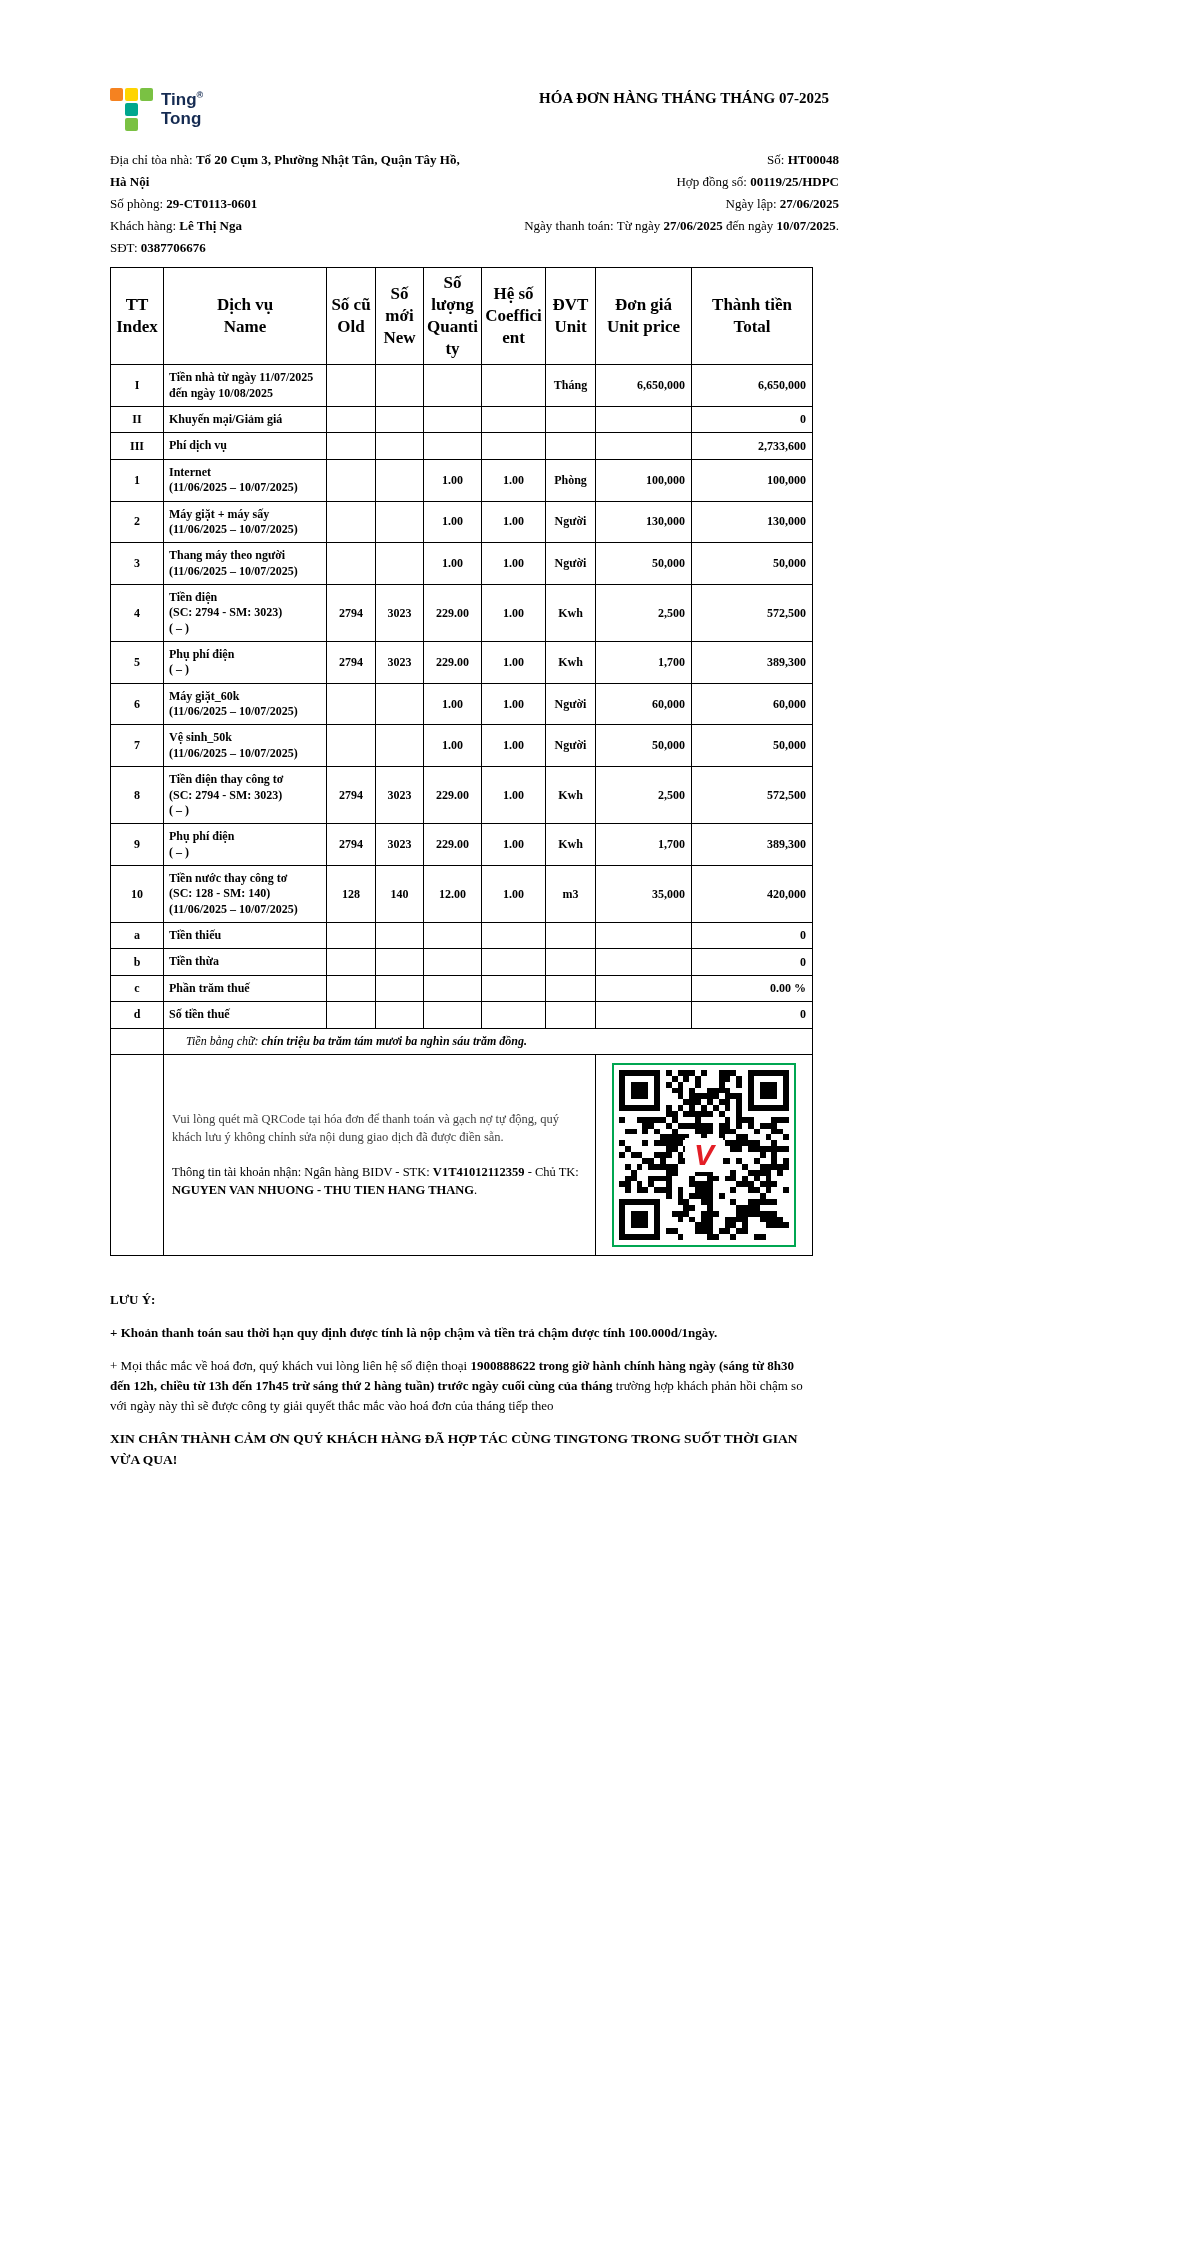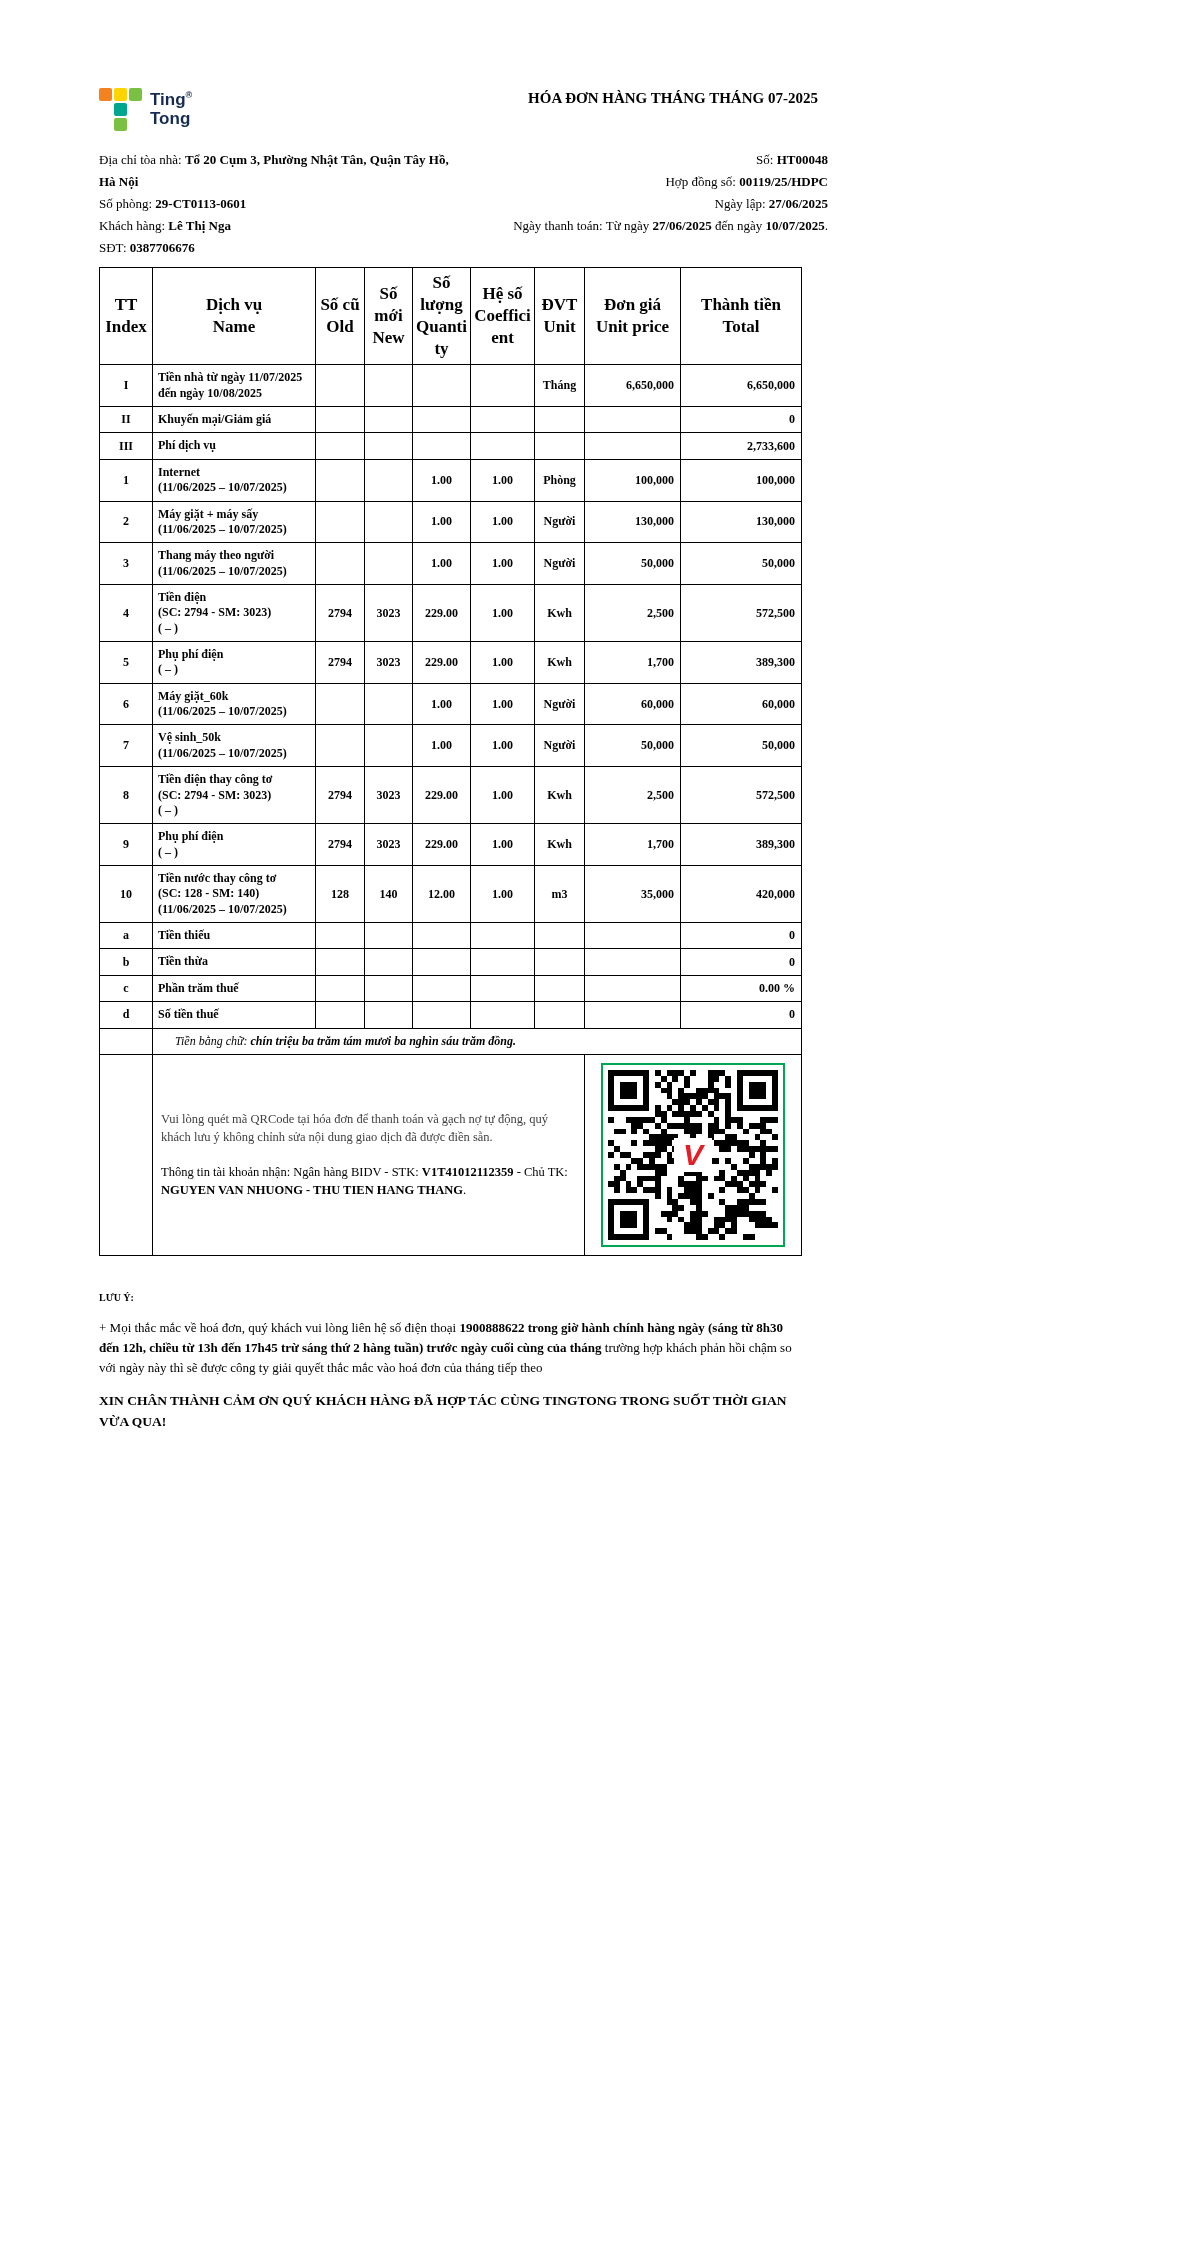--- a/index.html
+++ b/index.html
@@ -3,21 +3,21 @@
 <meta charset="utf-8">
 <style>
   * { margin:0; padding:0; box-sizing:border-box; }
   html,body { background:#ffffff; }
   body {
     width:1200px; height:2259px;
     font-family:"Liberation Serif", serif;
     color:#000;
   }
   .page { position:relative; width:1200px; height:2259px; background:#fff; overflow:hidden; }
-  .doc { position:absolute; left:99px; top:88px; width:729px; }
+  .doc { position:absolute; left:110px; top:88px; width:729px; }
 
   
   .header { display:flex; justify-content:space-between; align-items:flex-start; margin-bottom:18px; }
   .logo { display:flex; align-items:center; gap:8px; }
   .logo-grid { display:grid; grid-template-columns:repeat(3,13px); grid-auto-rows:13px; gap:2px; }
   .sq { width:13px; height:13px; border-radius:2px; }
   .sq.orange { background:var(--orange,#F58220); }
   .sq.yellow { background:var(--yellow,#FFD400); }
   .sq.green  { background:var(--green,#7AC143); }
   .sq.teal   { background:var(--teal,#00A78E); }
@@ -52,21 +52,21 @@
   .qr-cell { padding:8px !important; text-align:center; }
   .qr-frame { position:relative; width:184px; height:184px; margin:0 auto; border:2px solid #00A651; background:#fff; padding:5px; }
   .qr-frame svg { display:block; width:170px; height:170px; }
   .qr-logo { position:absolute; left:50%; top:50%; transform:translate(-50%,-50%); width:38px; height:34px;
              background:#fff; display:flex; align-items:center; justify-content:center;
              font-family:"Liberation Sans", sans-serif; font-weight:bold; font-style:italic; font-size:30px; color:#E31E26; }
 
   
   .footer { margin-top:34px; font-size:13px; line-height:1.55; width:703px; }
   .footer p { margin-bottom:13px; }
-  .footer .note-title { font-size:10px; }
+  .footer .note-title { font-size:13px; }
   .footer .closing { font-size:13.5px; }
 </style>
 </head>
 <body>
 
 <div class="page">
   <div class="doc">
 
     <div class="header">
       <div class="logo">
@@ -848,20 +848,21 @@
                 </svg>
               <div class="qr-logo">V</div>
             </div>
           </td>
         </tr>
       </tbody>
     </table>
 
     <div class="footer">
       <p class="b note-title">LƯU Ý:</p>
+      <p class="b">+ Khoản thanh toán sau thời hạn quy định được tính là nộp chậm và tiền trả chậm được tính 100.000d/1ngày.</p>
       <p>
         <span>+ Mọi thắc mắc về hoá đơn, quý khách vui lòng liên hệ số điện thoại </span><span class="b">1900888622 trong giờ hành chính hàng ngày (sáng từ 8h30 đến 12h, chiều từ 13h đến 17h45 trừ sáng thứ 2 hàng tuần)</span><span class="b"> trước ngày cuối cùng của tháng </span><span>trường hợp khách phản hồi chậm so với ngày này thì sẽ được công ty giải quyết thắc mắc vào hoá đơn của tháng tiếp theo</span>
       </p>
       <p class="b closing">XIN CHÂN THÀNH CẢM ƠN QUÝ KHÁCH HÀNG ĐÃ HỢP TÁC CÙNG TINGTONG TRONG SUỐT THỜI GIAN VỪA QUA!</p>
     </div>
 
   </div>
 </div>
 
 </body></html>

